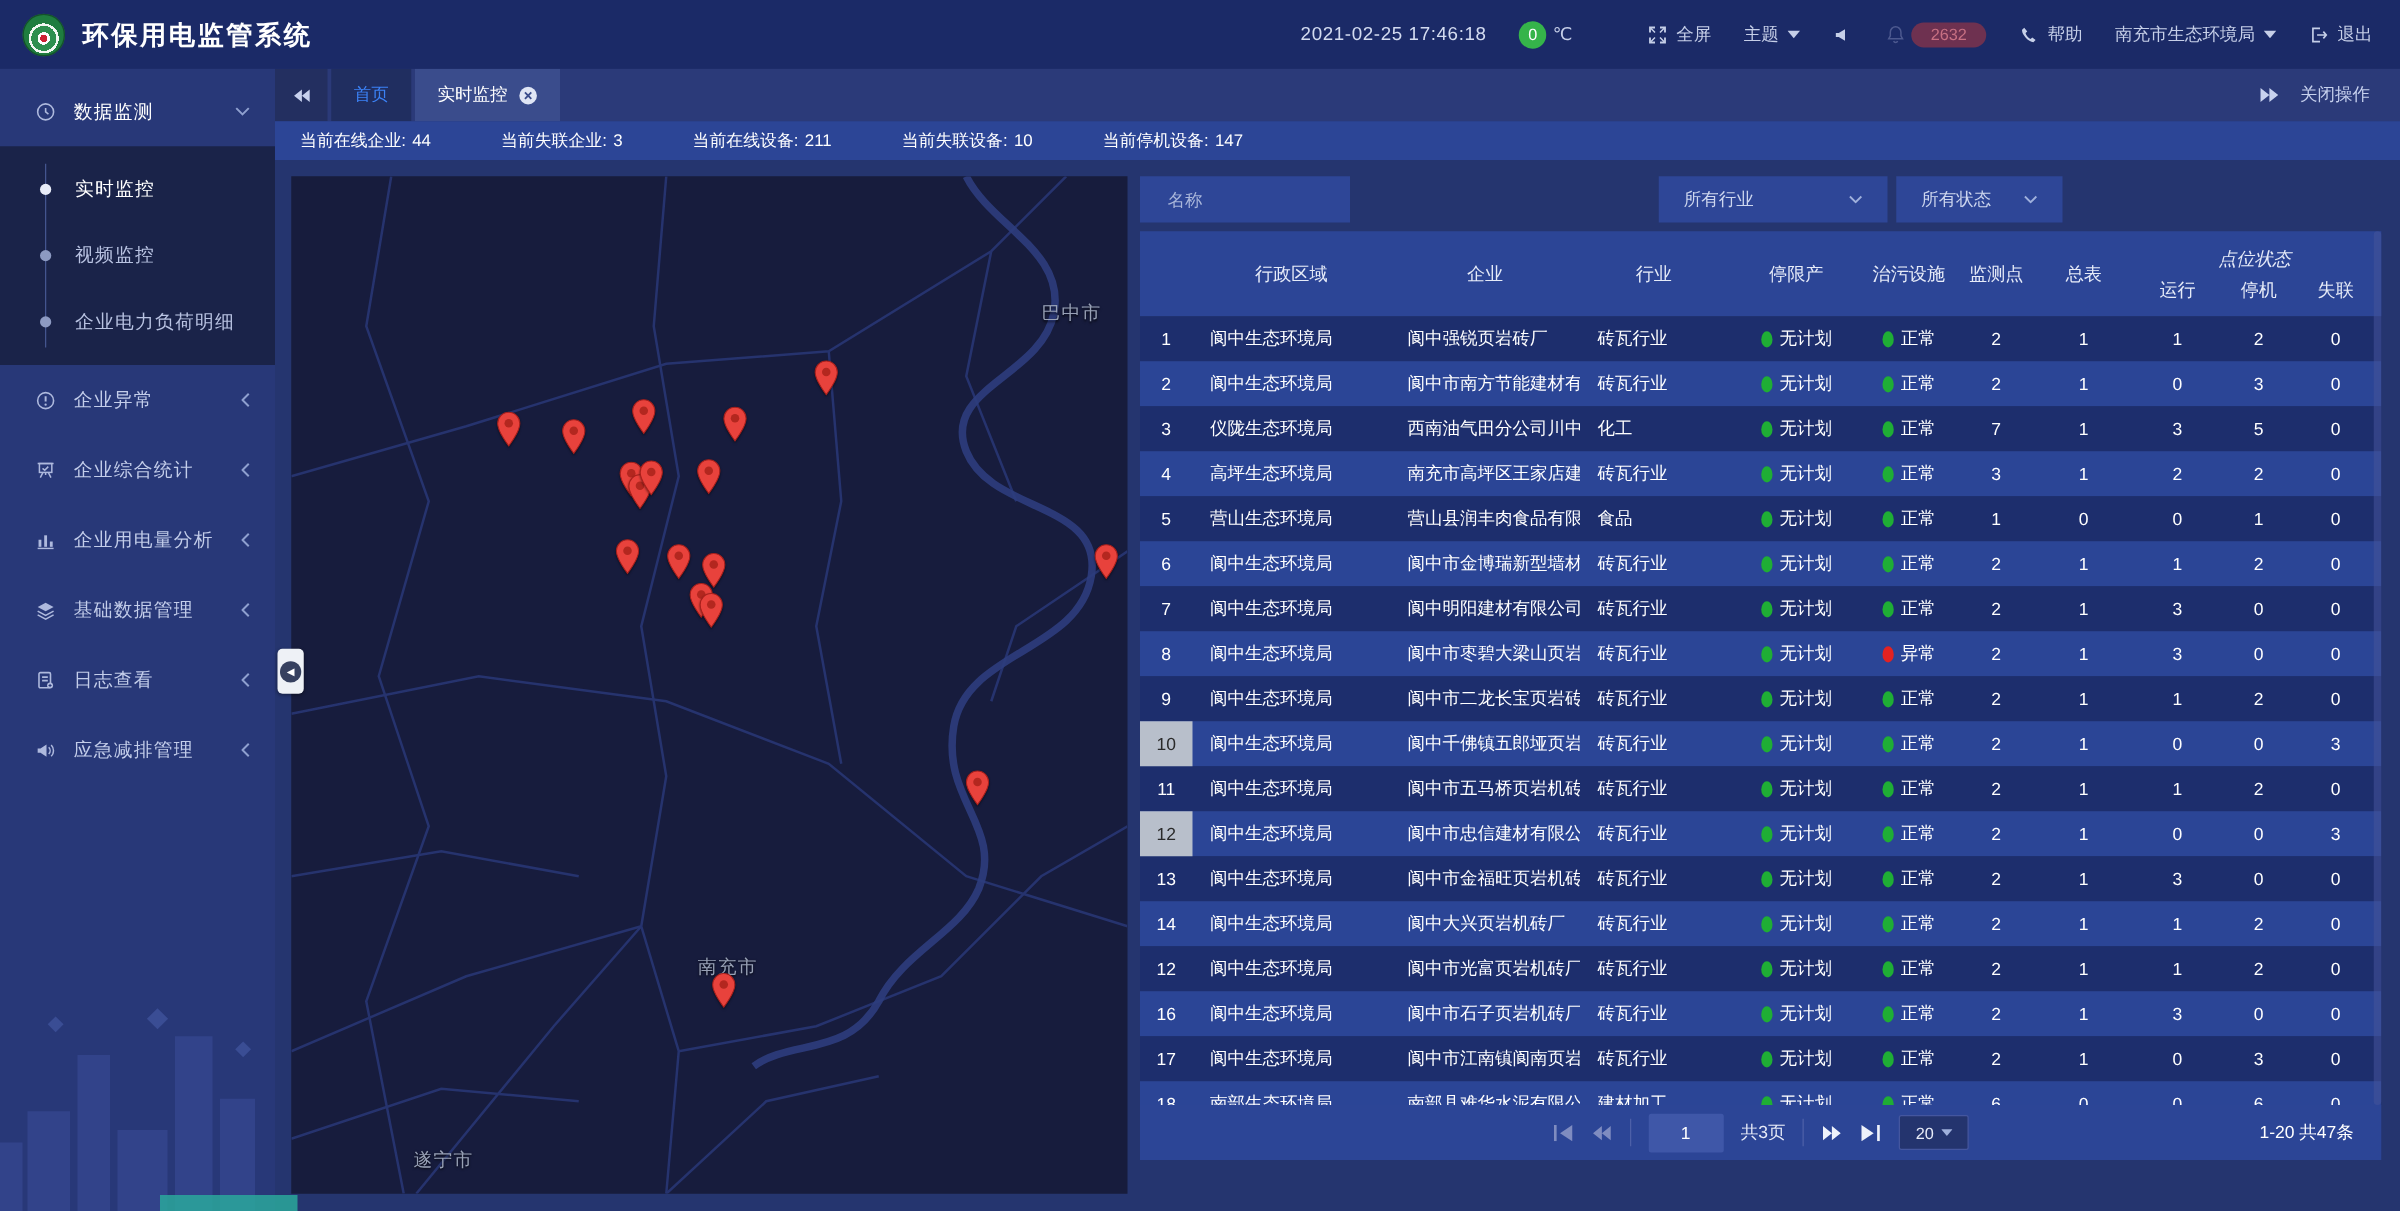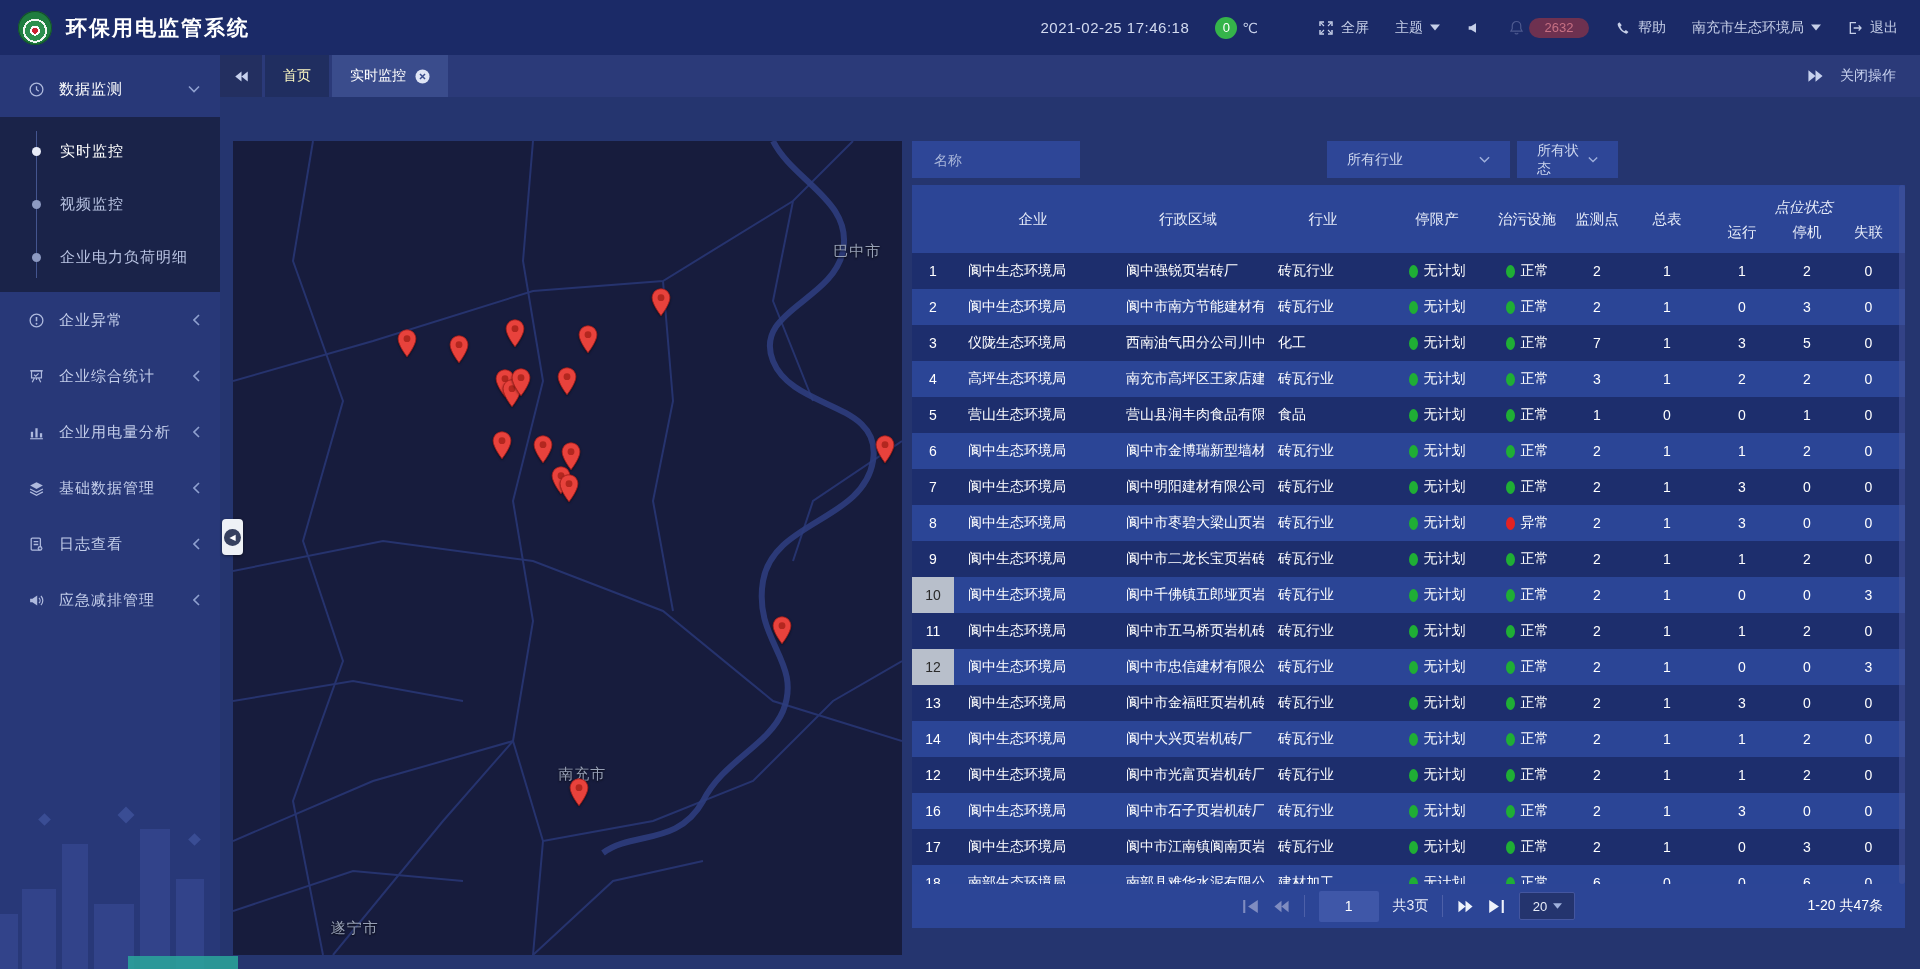--- a/index.html
+++ b/index.html
@@ -43,21 +43,21 @@
   .smi.active .bullet{background:#e8ecf8;}
   .skyline{position:absolute;left:0;bottom:0;width:220px;height:160px;pointer-events:none;}
   .skyline .b{position:absolute;bottom:0;background:#3d52a0;opacity:.45;}
   .skyline .fly{position:absolute;width:9px;height:9px;background:#4c61b0;opacity:.5;transform:rotate(45deg);}
   .teal-strip{position:absolute;left:128px;bottom:0;width:110px;height:13px;background:#2aa79b;opacity:.85;}
 
   
   .tabstrip{position:absolute;left:220px;top:55px;width:1700px;height:42px;background:#2b3a79;display:flex;align-items:stretch;}
   .tab-scroll{width:42px;display:flex;align-items:center;justify-content:center;background:#232f60;cursor:pointer;color:#c7d1ee;}
   .tab-scroll .ic{width:15px;height:11px;}
-  .tab{display:flex;align-items:center;padding:0 18px;font-size:14px;color:#fef9c3;background:#202e60;margin-left:3px;cursor:pointer;white-space:nowrap;}
+  .tab{display:flex;align-items:center;padding:0 18px;font-size:14px;color:#3b82f6;background:#202e60;margin-left:3px;cursor:pointer;white-space:nowrap;}
   .tab.active{background:#3a4c8c;color:#fff;}
   .tab .close{width:15px;height:15px;margin-left:9px;color:#dfe5f5;}
   .tab-right{margin-left:auto;display:flex;align-items:center;gap:16px;padding-right:24px;color:#c7d1ee;font-size:14px;}
   .tab-right .ic{width:17px;height:12px;}
 
   
   .statsbar{position:absolute;left:220px;top:97px;width:1700px;height:31px;background:#2c4596;display:flex;align-items:center;padding-left:20px;box-sizing:border-box;color:#fff;font-size:13.5px;}
   .stat{margin-right:56px;white-space:nowrap;}
   .stat .v{margin-left:5px;}
 
@@ -72,21 +72,21 @@
   
   .rightPanel{position:absolute;left:912px;top:141px;width:993px;height:814px;}
   .filters{position:absolute;left:0;top:0;width:100%;height:37px;}
   .fbox{position:absolute;top:0;height:37px;background:#2e4697;box-sizing:border-box;display:flex;align-items:center;color:#cdd6ee;font-size:14px;padding:0 20px;cursor:pointer;}
   .fbox input{background:transparent;border:none;outline:none;color:#cdd6ee;font-size:14px;width:100%;font-family:inherit;}
   .fbox input::placeholder{color:#a9b6da;}
   .fbox .caret{margin-left:auto;width:11px;height:7px;color:#9fb0dc;}
   .f-name{left:0;width:168px;}
   .f-region{left:175px;width:233px;color:#a9b6da;}
   .f-industry{left:415px;width:183px;}
-  .f-status{left:605px;width:101px;}
+  .f-status{left:605px;width:133px;}
 
   .grid-cols{display:grid;grid-template-columns:42px 158px 152px 118px 110px 70px 70px 70px 80px 50px 73px;}
   .thead{position:absolute;left:0;top:44px;width:100%;height:68px;background:#2c4596;color:#e6ebf8;font-size:14.5px;
     display:grid;grid-template-columns:42px 158px 152px 118px 110px 70px 70px 70px 80px 50px 73px;grid-template-rows:34px 34px;}
   .th{grid-row:1/3;display:flex;align-items:center;justify-content:center;}
   .th-group{grid-row:1/2;grid-column:9/12;display:flex;align-items:flex-end;justify-content:center;font-style:italic;padding-bottom:2px;}
   .th-sub{grid-row:2/3;display:flex;align-items:flex-start;justify-content:center;padding-top:4px;}
 
   .rows{position:absolute;left:0;top:112px;width:100%;height:632px;overflow:hidden;}
   .trow{height:36px;color:#fff;font-size:14px;align-items:center;}
@@ -343,20 +343,27 @@
     <div class="tab-right">
       <span class="ic">
           <svg viewBox="0 0 24 16" fill="currentColor">
             <path d="M2 0l10 8L2 16zM12 0l10 8-10 8z"></path>
           </svg>
         </span>
       <span>关闭操作</span>
     </div>
   </div>
 
+  <div class="statsbar">
+    <span class="stat"><span>当前在线企业:</span><span class="v">44</span></span>
+    <span class="stat"><span>当前失联企业:</span><span class="v">3</span></span>
+    <span class="stat"><span>当前在线设备:</span><span class="v">211</span></span>
+    <span class="stat"><span>当前失联设备:</span><span class="v">10</span></span>
+    <span class="stat"><span>当前停机设备:</span><span class="v">147</span></span>
+  </div>
 
   <div class="mapPanel" id="mapPanel">
     <svg viewBox="0 0 669 814" width="669" height="814">
       <g fill="none" stroke="#26336e" stroke-width="2">
         <path d="M80 0 L60 120 L110 260 L70 400 L110 520 L60 660 L90 814"></path>
         <path d="M0 240 L140 200 L300 150 L430 140 L560 60 L620 0"></path>
         <path d="M300 0 L290 120 L310 240 L280 360 L300 480 L280 600 L310 700 L300 814"></path>
         <path d="M0 430 L150 400 L300 420 L430 470 L540 560 L669 600"></path>
         <path d="M430 140 L440 260 L420 360 L440 470"></path>
         <path d="M0 700 L140 640 L280 600"></path>
@@ -498,22 +505,22 @@
         <span class="ic caret">
             <svg viewBox="0 0 12 7" fill="none" stroke="currentColor" stroke-width="1.6">
               <path d="M1 1l5 5 5-5"></path>
             </svg>
           </span>
       </div>
     </div>
 
     <div class="thead">
       <div class="th"></div>
+      <div class="th">行政区域</div>
       <div class="th">企业</div>
-      <div class="th">行政区域</div>
       <div class="th">行业</div>
       <div class="th">停限产</div>
       <div class="th">治污设施</div>
       <div class="th">监测点</div>
       <div class="th">总表</div>
       <div class="th-group">点位状态</div>
       <div class="th-sub" style="grid-column:9">运行</div>
       <div class="th-sub" style="grid-column:10">停机</div>
       <div class="th-sub" style="grid-column:11">失联</div>
     </div>

